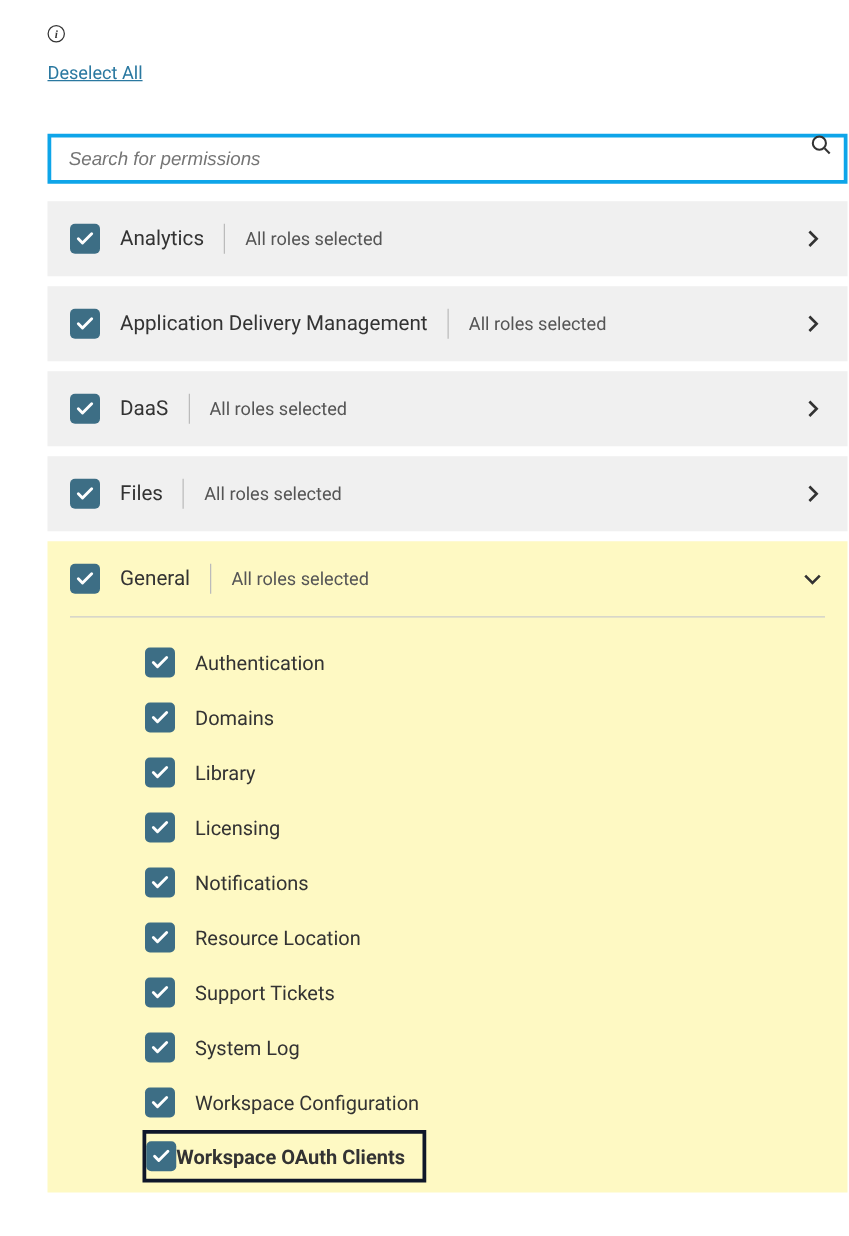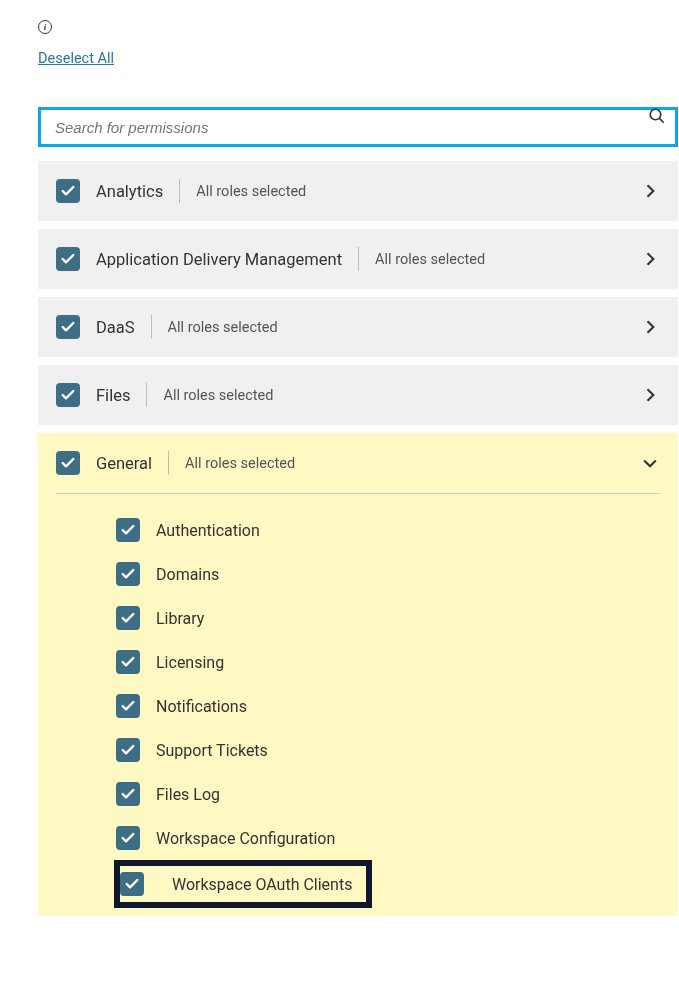--- a/index.html
+++ b/index.html
@@ -136,26 +136,27 @@
       align-items: center;
       padding: 10px 0;
       gap: 16px;
       margin-left: 24px;
     }
     .sub-label {
       font-size: 16px;
       color: #333;
     }
     .highlight-box {
-      border: 6px solid #0f172a;
+      border: 3px solid #0f172a;
       padding: 6px 14px 6px 0;
       margin-left: -2px;
       display: inline-flex;
       align-items: center;
-      gap: 28px;
+      gap: 0;
+      font-weight: bold;
     }
   </style>
 </head>
 <body>
 
 
 
 <div class="info-row">
   <span class="info-icon">i</span>
 </div>
@@ -286,38 +287,46 @@
 
     <div class="sub-item">
       <span class="checkbox">
         <svg viewBox="0 0 24 24" fill="none" stroke="#fff" stroke-width="3.5" stroke-linecap="round" stroke-linejoin="round">
             <polyline points="4 12 9 17 20 6"></polyline>
           </svg>
       </span>
       <span class="sub-label">Notifications</span>
     </div>
 
+    <div class="sub-item">
+      <span class="checkbox">
+        <svg viewBox="0 0 24 24" fill="none" stroke="#fff" stroke-width="3.5" stroke-linecap="round" stroke-linejoin="round">
+            <polyline points="4 12 9 17 20 6"></polyline>
+          </svg>
+      </span>
+      <span class="sub-label">Resource Location</span>
+    </div>
 
 
     <div class="sub-item">
       <span class="checkbox">
         <svg viewBox="0 0 24 24" fill="none" stroke="#fff" stroke-width="3.5" stroke-linecap="round" stroke-linejoin="round">
             <polyline points="4 12 9 17 20 6"></polyline>
           </svg>
       </span>
       <span class="sub-label">Support Tickets</span>
     </div>
 
     <div class="sub-item">
       <span class="checkbox">
         <svg viewBox="0 0 24 24" fill="none" stroke="#fff" stroke-width="3.5" stroke-linecap="round" stroke-linejoin="round">
             <polyline points="4 12 9 17 20 6"></polyline>
           </svg>
       </span>
-      <span class="sub-label">Files Log</span>
+      <span class="sub-label">System Log</span>
     </div>
 
     <div class="sub-item">
       <span class="checkbox">
         <svg viewBox="0 0 24 24" fill="none" stroke="#fff" stroke-width="3.5" stroke-linecap="round" stroke-linejoin="round">
             <polyline points="4 12 9 17 20 6"></polyline>
           </svg>
       </span>
       <span class="sub-label">Workspace Configuration</span>
     </div>

